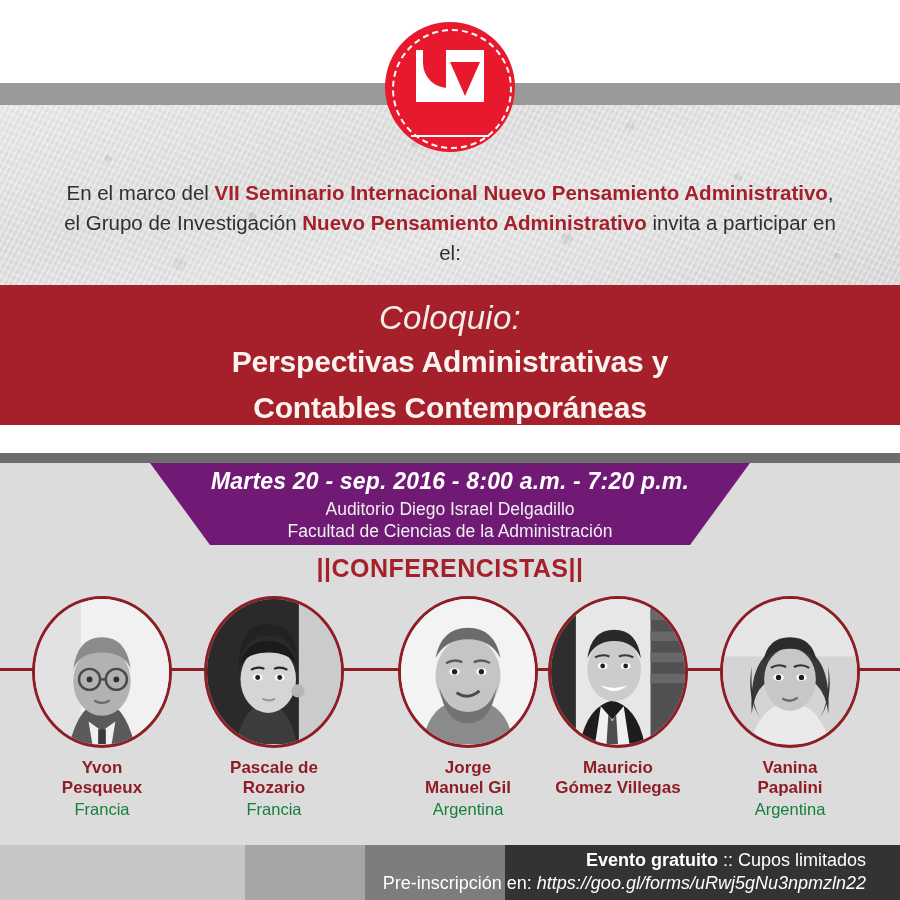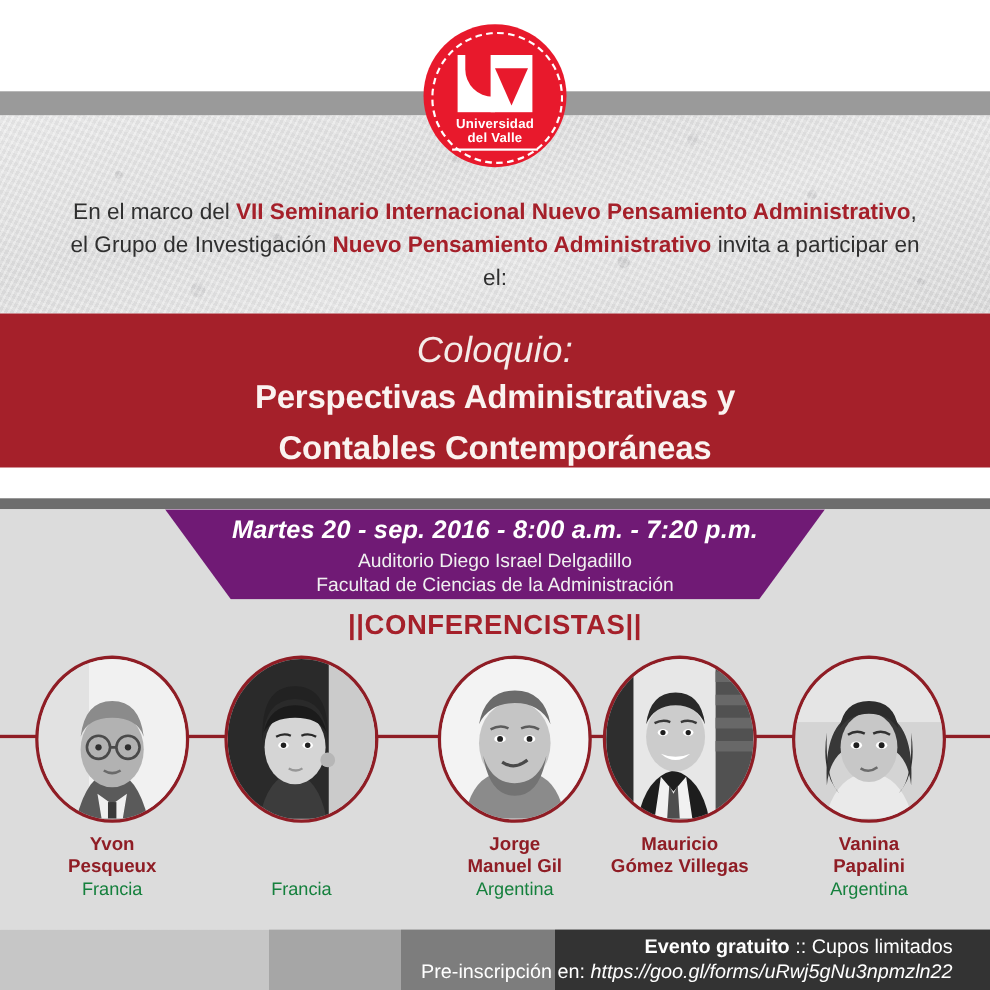--- a/index.html
+++ b/index.html
@@ -218,24 +218,20 @@
   <div class="top-white"></div>
   <div class="gray-bar"></div>
   <div class="texture"></div>
 
   <div class="logo-wrap">
     <div class="logo-circle"></div>
     <div class="logo-dashes"></div>
     <div class="logo-mark">
       <div class="logo-u"></div>
       <div class="logo-v"></div>
-    </div>
-    <div class="logo-text">
-      <span>Universidad</span><br>
-      <span>del Valle</span>
     </div>
     <div class="logo-rule"></div>
   </div>
 
   <div class="intro">
     <span>En el marco del </span><b>VII Seminario Internacional Nuevo Pensamiento Administrativo</b><span>, el Grupo de Investigación </span><b>Nuevo Pensamiento Administrativo</b><span> invita a participar en el:</span>
   </div>
 
   <div class="red-banner">
     <div class="coloquio">Coloquio:</div>
@@ -295,20 +291,24 @@
           <path d="M33 78 q2 -40 31 -40 q29 0 31 40 q2 -52 -31 -52 q-33 0 -31 52 z" fill="#232221"></path>
           <path d="M34 70 q6 -26 30 -26 q24 0 30 26 q-8 -14 -30 -14 q-22 0 -30 14 z" fill="#1c1b1a"></path>
           <ellipse cx="53" cy="82" rx="5" ry="3.4" fill="#ffffff"></ellipse>
           <ellipse cx="76" cy="82" rx="5" ry="3.4" fill="#ffffff"></ellipse>
           <circle cx="53" cy="82" r="2.6" fill="#1f1f1f"></circle>
           <circle cx="76" cy="82" r="2.6" fill="#1f1f1f"></circle>
           <path d="M46 74 q7 -4 14 -1 M70 73 q7 -3 14 1" stroke="#2a2928" stroke-width="2.2" fill="none"></path>
           <path d="M58 104 q7 4 13 0" stroke="#9a9694" stroke-width="2.2" fill="none"></path>
           <circle cx="95" cy="96" r="7" fill="#b9b6b2"></circle>
         </svg>
+      </div>
+      <div class="sp-name">
+        <span>Pascale de</span><br>
+        <span>Rozario</span>
       </div>
       <div class="sp-country">Francia</div>
     </div>
 
     <div class="speaker" style="left:388px;text-align:center;">
       <div class="photo">
         <svg class="face" viewBox="0 0 140 152" preserveAspectRatio="xMidYMid slice">
           <rect width="140" height="152" fill="#f4f3f1"></rect>
           <path d="M22 152 q6 -34 26 -42 h44 q20 8 26 42 z" fill="#8e8b88"></path>
           <ellipse cx="70" cy="80" rx="34" ry="40" fill="#c9c5c0"></ellipse>

